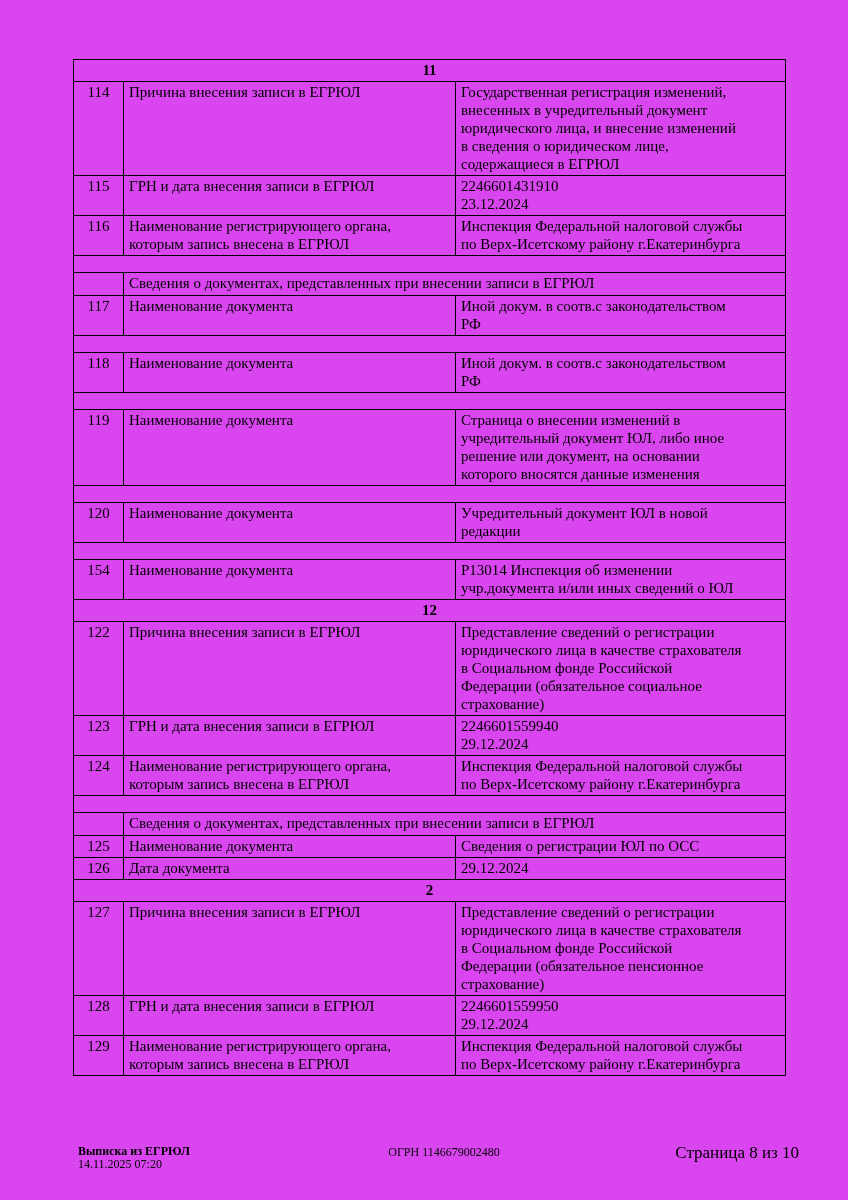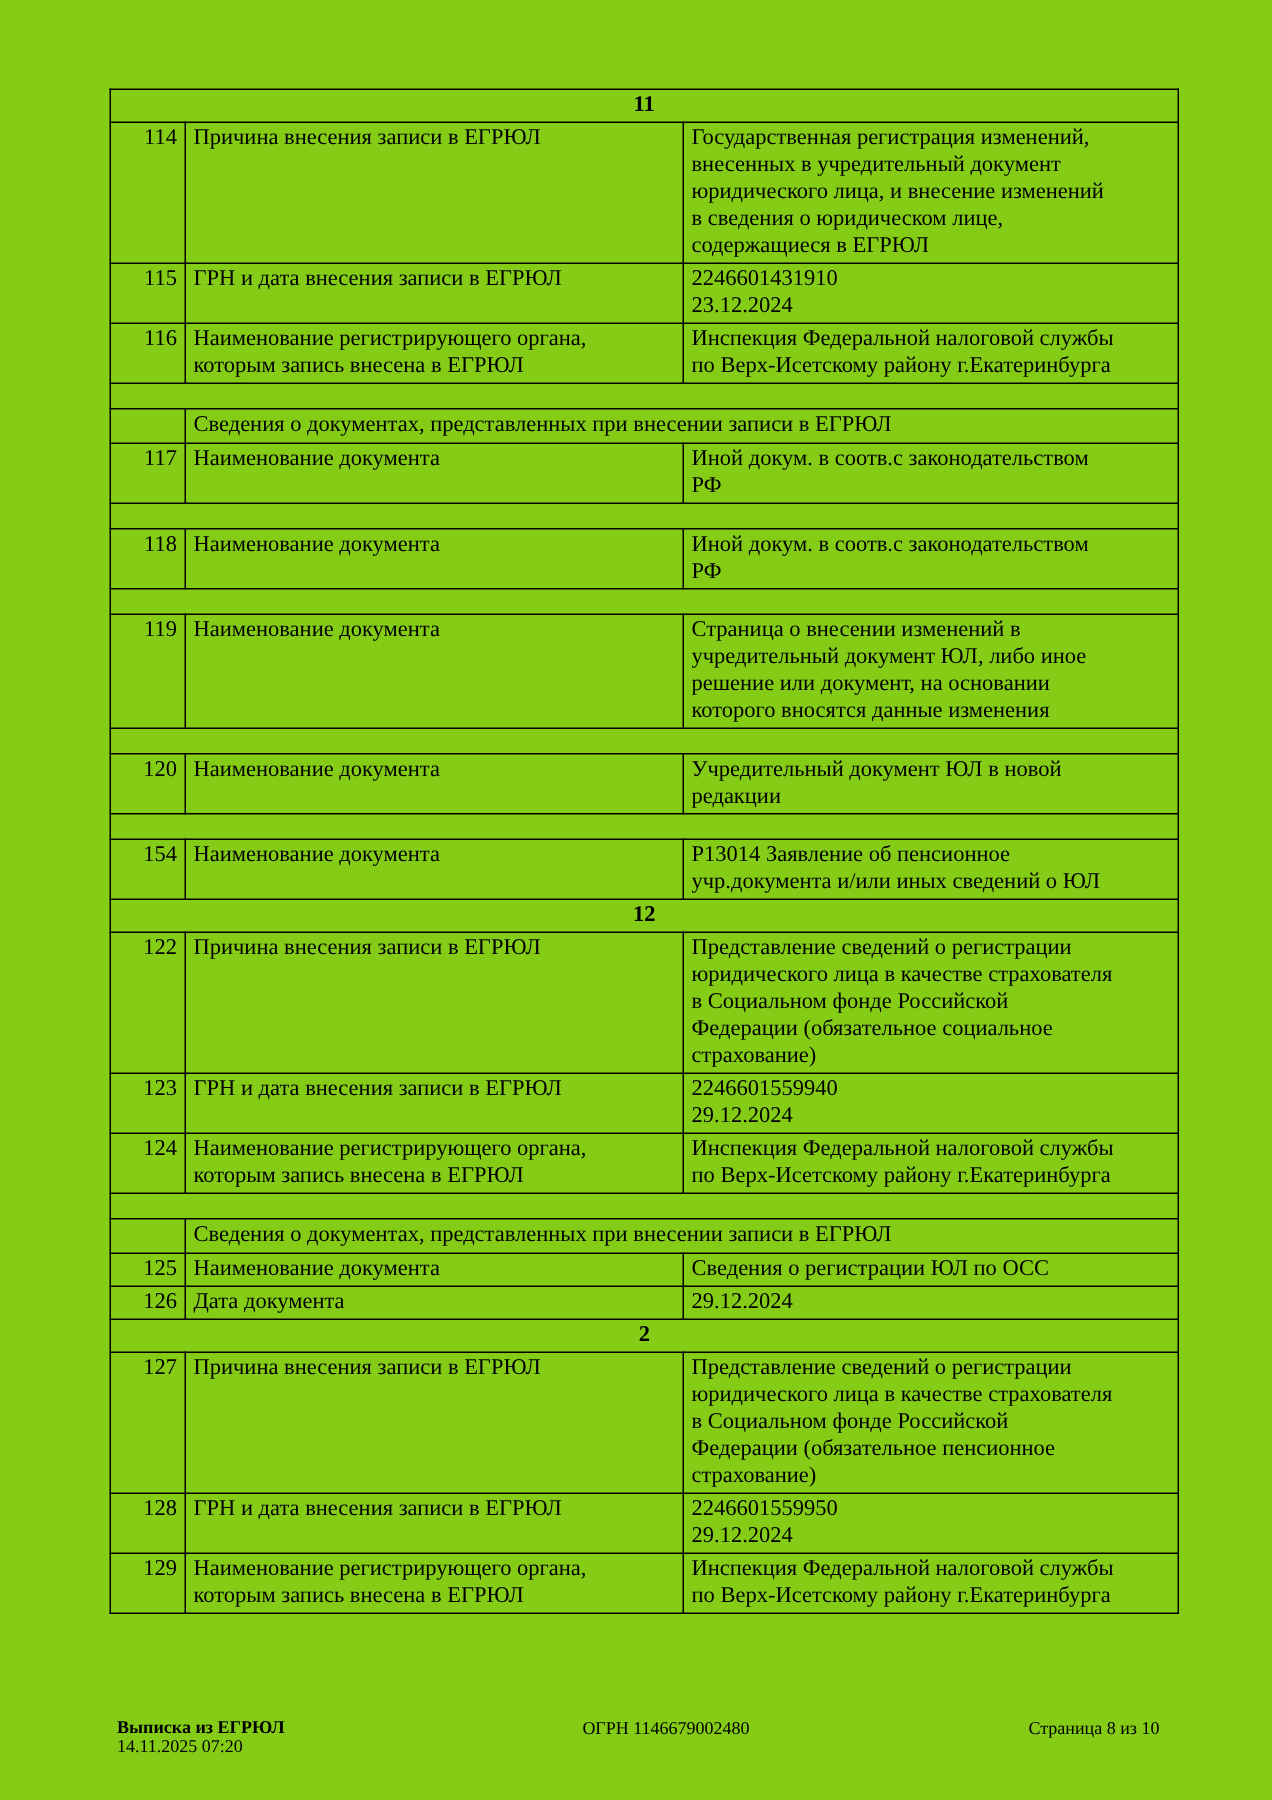--- a/index.html
+++ b/index.html
@@ -4,21 +4,21 @@
 <style>
   html, body {
     margin: 0;
     padding: 0;
     background: #ffffff;
   }
   .page {
     position: relative;
     width: 848px;
     height: 1200px;
-    background: #84cc16;
+    background: #d946ef;
     font-family: "Liberation Serif", "DejaVu Serif", serif;
     color: #000000;
     overflow: hidden;
   }
   table.records {
     position: absolute;
     left: 73px;
     top: 59px;
     width: 712px;
     border-collapse: collapse;
@@ -26,21 +26,21 @@
   }
   table.records td {
     border: 1px solid #000000;
     font-size: 15px;
     line-height: 18px;
     vertical-align: top;
     padding: 1px 5px 2px 5px;
     color: #000000;
   }
   td.num-cell {
-    text-align: right;
+    text-align: center;
     padding-left: 2px;
     padding-right: 2px;
   }
   tr.section-row td {
     font-weight: bold;
     text-align: center;
     height: 21px;
     line-height: 21px;
     padding: 0 2px;
   }
@@ -70,25 +70,25 @@
     position: absolute;
     left: 88px;
     top: 1146px;
     width: 712px;
     text-align: center;
     font-size: 12px;
     line-height: 13px;
   }
   .footer-right {
     position: absolute;
-    left: 61px;
+    left: 87px;
     top: 1146px;
     width: 712px;
     text-align: right;
-    font-size: 12px;
+    font-size: 17px;
     line-height: 13px;
   }
 </style>
 </head>
 <body>
 
 <div class="page">
 
   <table class="records">
     <colgroup>
@@ -194,21 +194,21 @@
         </tr>
         <tr class="spacer-row">
           <td colspan="3"></td>
         </tr>
         <tr class="data-row">
           <td class="num-cell">154</td>
           <td>
             <div class="ln">Наименование документа</div>
           </td>
           <td>
-            <div class="ln">Р13014 Заявление об пенсионное</div>
+            <div class="ln">Р13014 Инспекция об изменении</div>
             <div class="ln">учр.документа и/или иных сведений о ЮЛ</div>
           </td>
         </tr>
         <tr class="section-row">
           <td colspan="3">12</td>
         </tr>
         <tr class="data-row">
           <td class="num-cell">122</td>
           <td>
             <div class="ln">Причина внесения записи в ЕГРЮЛ</div>

